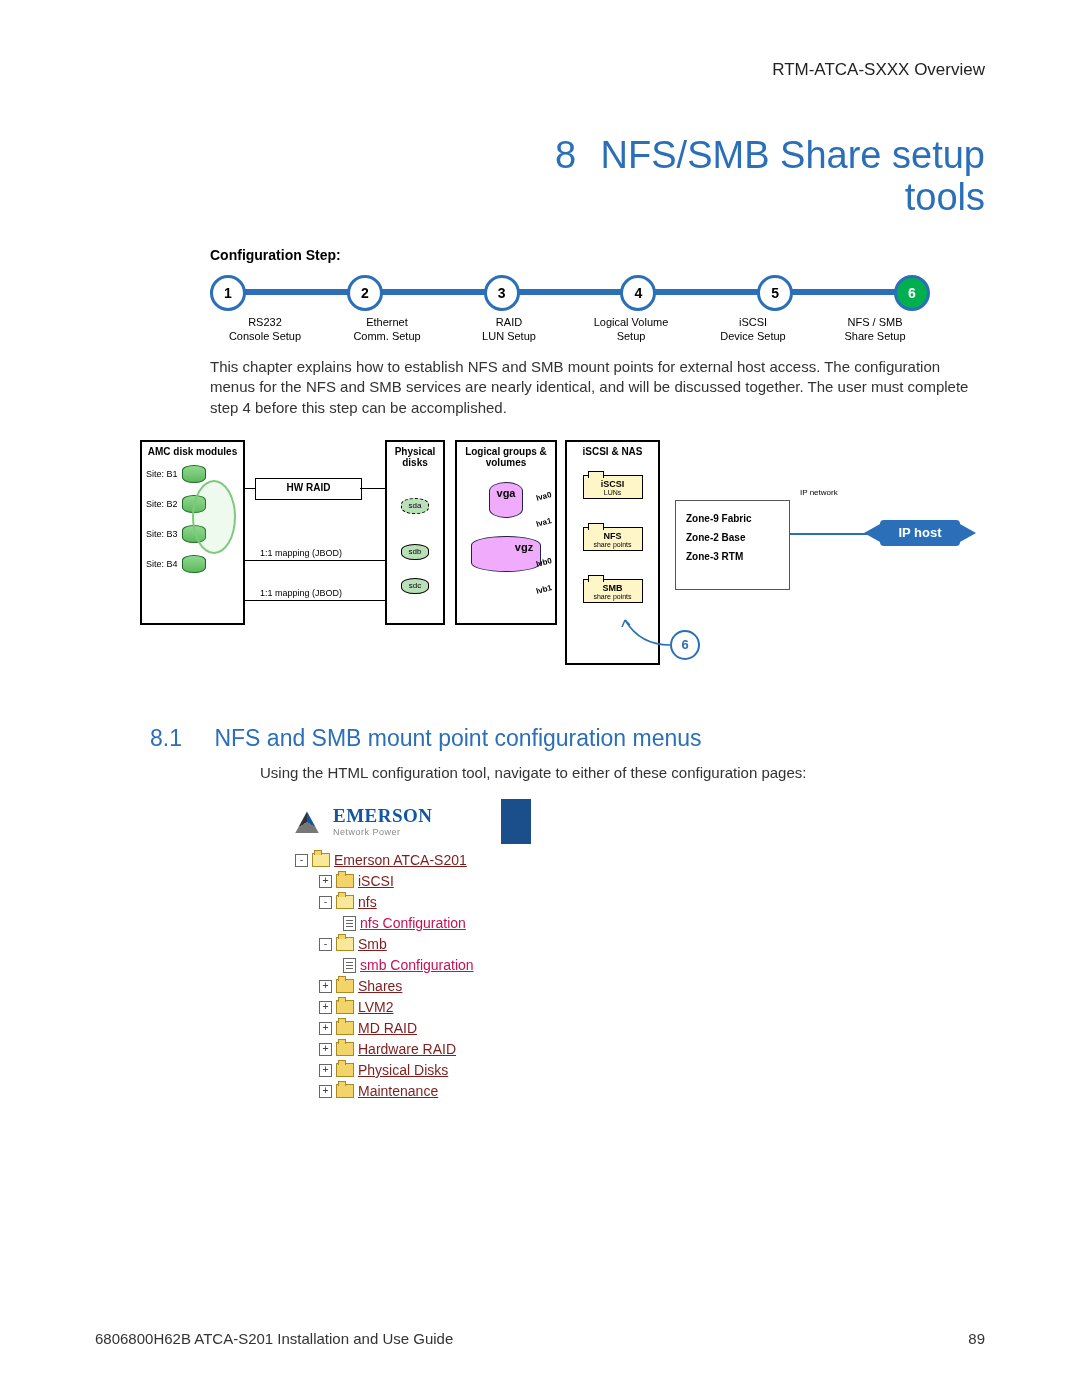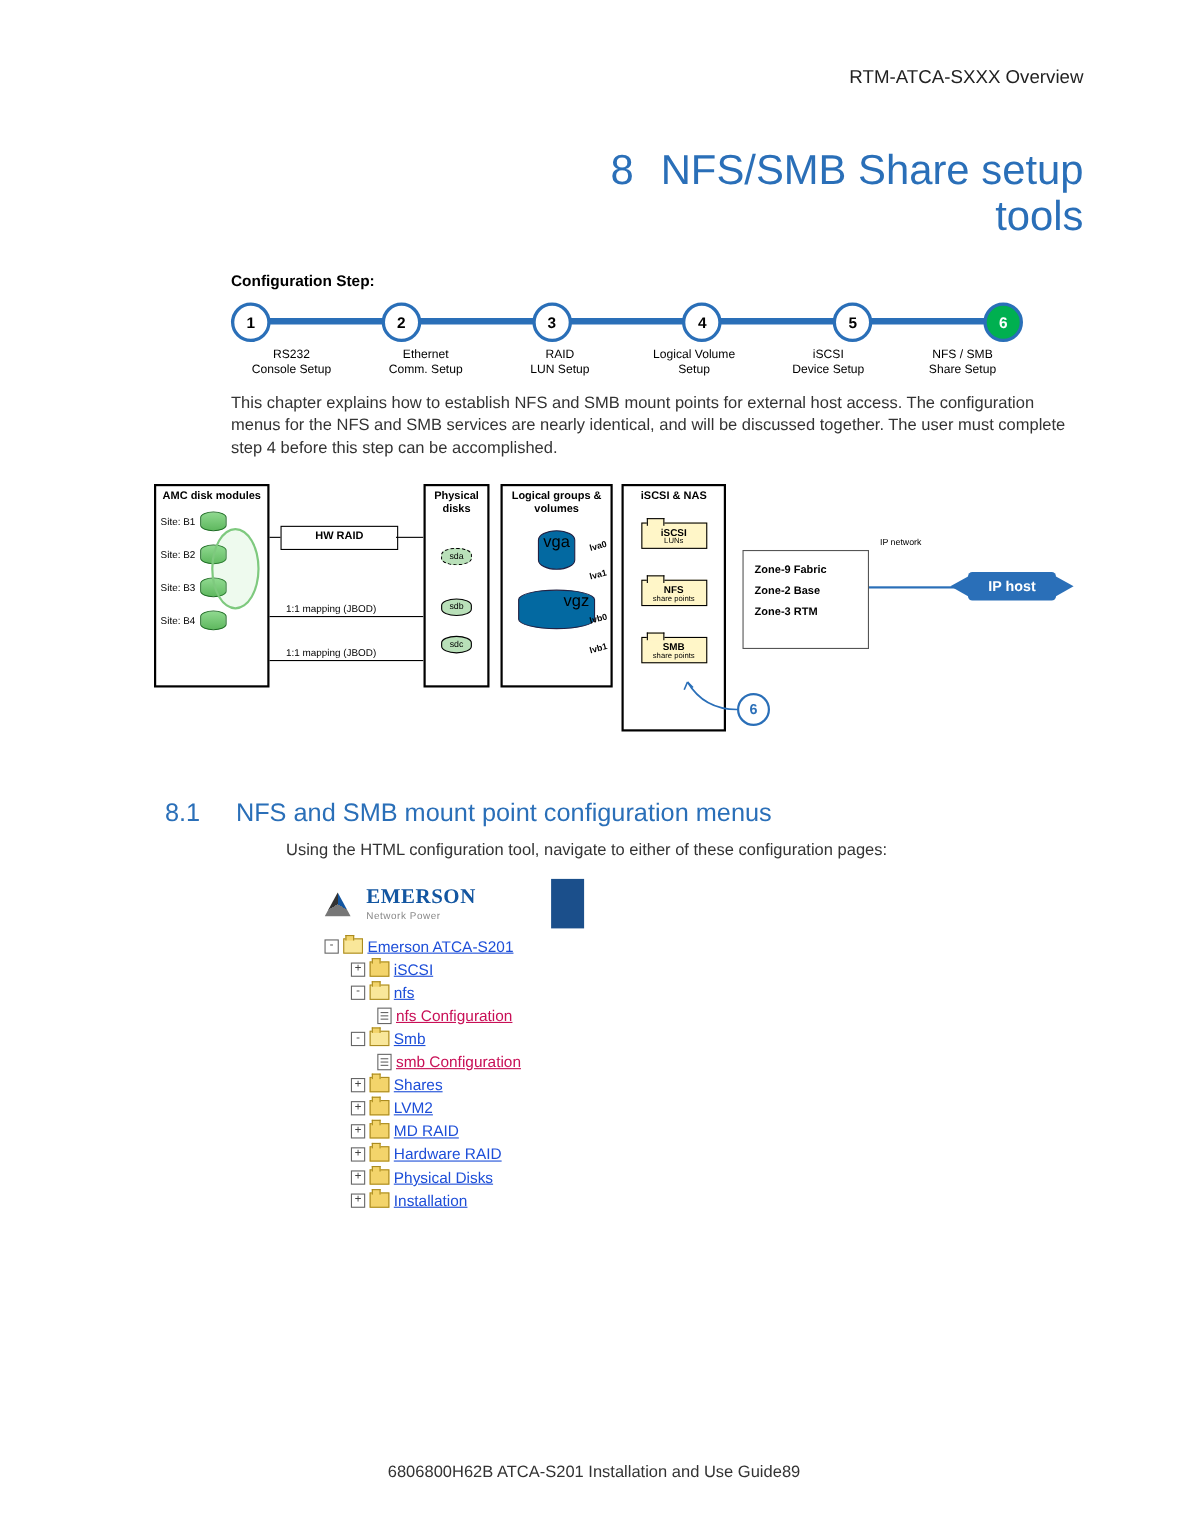--- a/index.html
+++ b/index.html
@@ -133,23 +133,23 @@
     position:absolute; left:115px; top:38px; width:105px; height:20px;
     border:1px solid #000; text-align:center; font-weight:bold; font-size:10px; line-height:18px;
   }
   .map-lbl { position:absolute; font-size:9px; }
   .pdisk {
     width:26px; height:14px; border:1px dashed #000; background:#b9e0b9;
     border-radius:50% / 40%; font-size:8px; text-align:center; line-height:14px; margin: 6px auto;
   }
   .pdisk.solid { border:1px solid #000; }
   .vg {
-    width: 32px; height: 34px; background:#0369a1; border:1px solid #224;
+    width: 32px; height: 34px; background:#f0abfc; border:1px solid #224;
     border-radius: 50% / 25%;
-    font-size:15px; font-weight:normal; text-align:center; line-height:20px;
+    font-size:11px; font-weight:bold; text-align:center; line-height:20px;
     margin: 6px auto; position:relative;
   }
   .lv-lbl { position:absolute; font-size:8px; font-weight:bold; transform:rotate(-15deg);}
   .folder {
     width: 60px; height: 24px; background:#fff6c8; border:1px solid #000;
     margin: 4px auto; font-size:8px; text-align:center; padding-top:4px; box-sizing:border-box;
     position: relative;
   }
   .folder.iscsi::before, .folder.nfs::before, .folder.smb::before {
     content:""; position:absolute; top:-5px; left:4px; width:14px; height:6px; background:#fff6c8; border:1px solid #000; border-bottom:none;
@@ -199,28 +199,28 @@
     clip-path: polygon(50% 0, 100% 100%, 0 100%); transform: rotate(0deg);}
   .blue-sq { width:30px; height:45px; background:#1b4f8b; }
   .tree { font-size:14px; line-height:1.5; margin-top:6px;}
   .tree-row { display:flex; align-items:center; gap:4px;}
   .toggle { width:11px; height:11px; border:1px solid #666; font-size:10px; line-height:9px; text-align:center; color:#444; font-family:monospace;}
   .folder-ico { width:16px; height:12px; background:#f3d46b; border:1px solid #aa8b20; position:relative; display:inline-block;}
   .folder-ico::before { content:""; position:absolute; top:-4px; left:1px; width:6px; height:4px; background:#f3d46b; border:1px solid #aa8b20; border-bottom:none;}
   .folder-ico.open { background:#f9e79a;}
   .doc-ico { width:11px; height:13px; border:1px solid #666; background:#fff; display:inline-block; position:relative;}
   .doc-ico::after { content:""; position:absolute; left:2px; top:3px; right:2px; height:1px; background:#666; box-shadow:0 3px 0 #666, 0 6px 0 #666;}
-  .lnk { color:#1d4ed8; text-decoration:underline; }
+  .lnk { color:#7f1d1d; text-decoration:underline; }
   .lnk.active { color:#c80f56; }
   .indent1 { margin-left: 24px;}
   .indent2 { margin-left: 48px;}
   
   .footer {
     position:absolute; bottom:50px; left:95px; right:95px;
-    display:flex; justify-content:center;
+    display:flex; justify-content:space-between;
     font-size:15px; color:#333;
   }
 </style>
 </head>
 <body>
 
 <div class="page">
   <div class="header-line">RTM-ATCA-SXXX Overview</div>
 
   <div class="chapter-title">
@@ -404,21 +404,21 @@
         <span class="lnk">Hardware RAID</span>
       </div>
       <div class="tree-row indent1">
         <span class="toggle">+</span>
         <span class="folder-ico"></span>
         <span class="lnk">Physical Disks</span>
       </div>
       <div class="tree-row indent1">
         <span class="toggle">+</span>
         <span class="folder-ico"></span>
-        <span class="lnk">Installation</span>
+        <span class="lnk">Maintenance</span>
       </div>
     </div>
   </div>
 
   <div class="footer">
     <span>6806800H62B ATCA-S201 Installation and Use Guide</span>
     <span>89</span>
   </div>
 </div>
 

